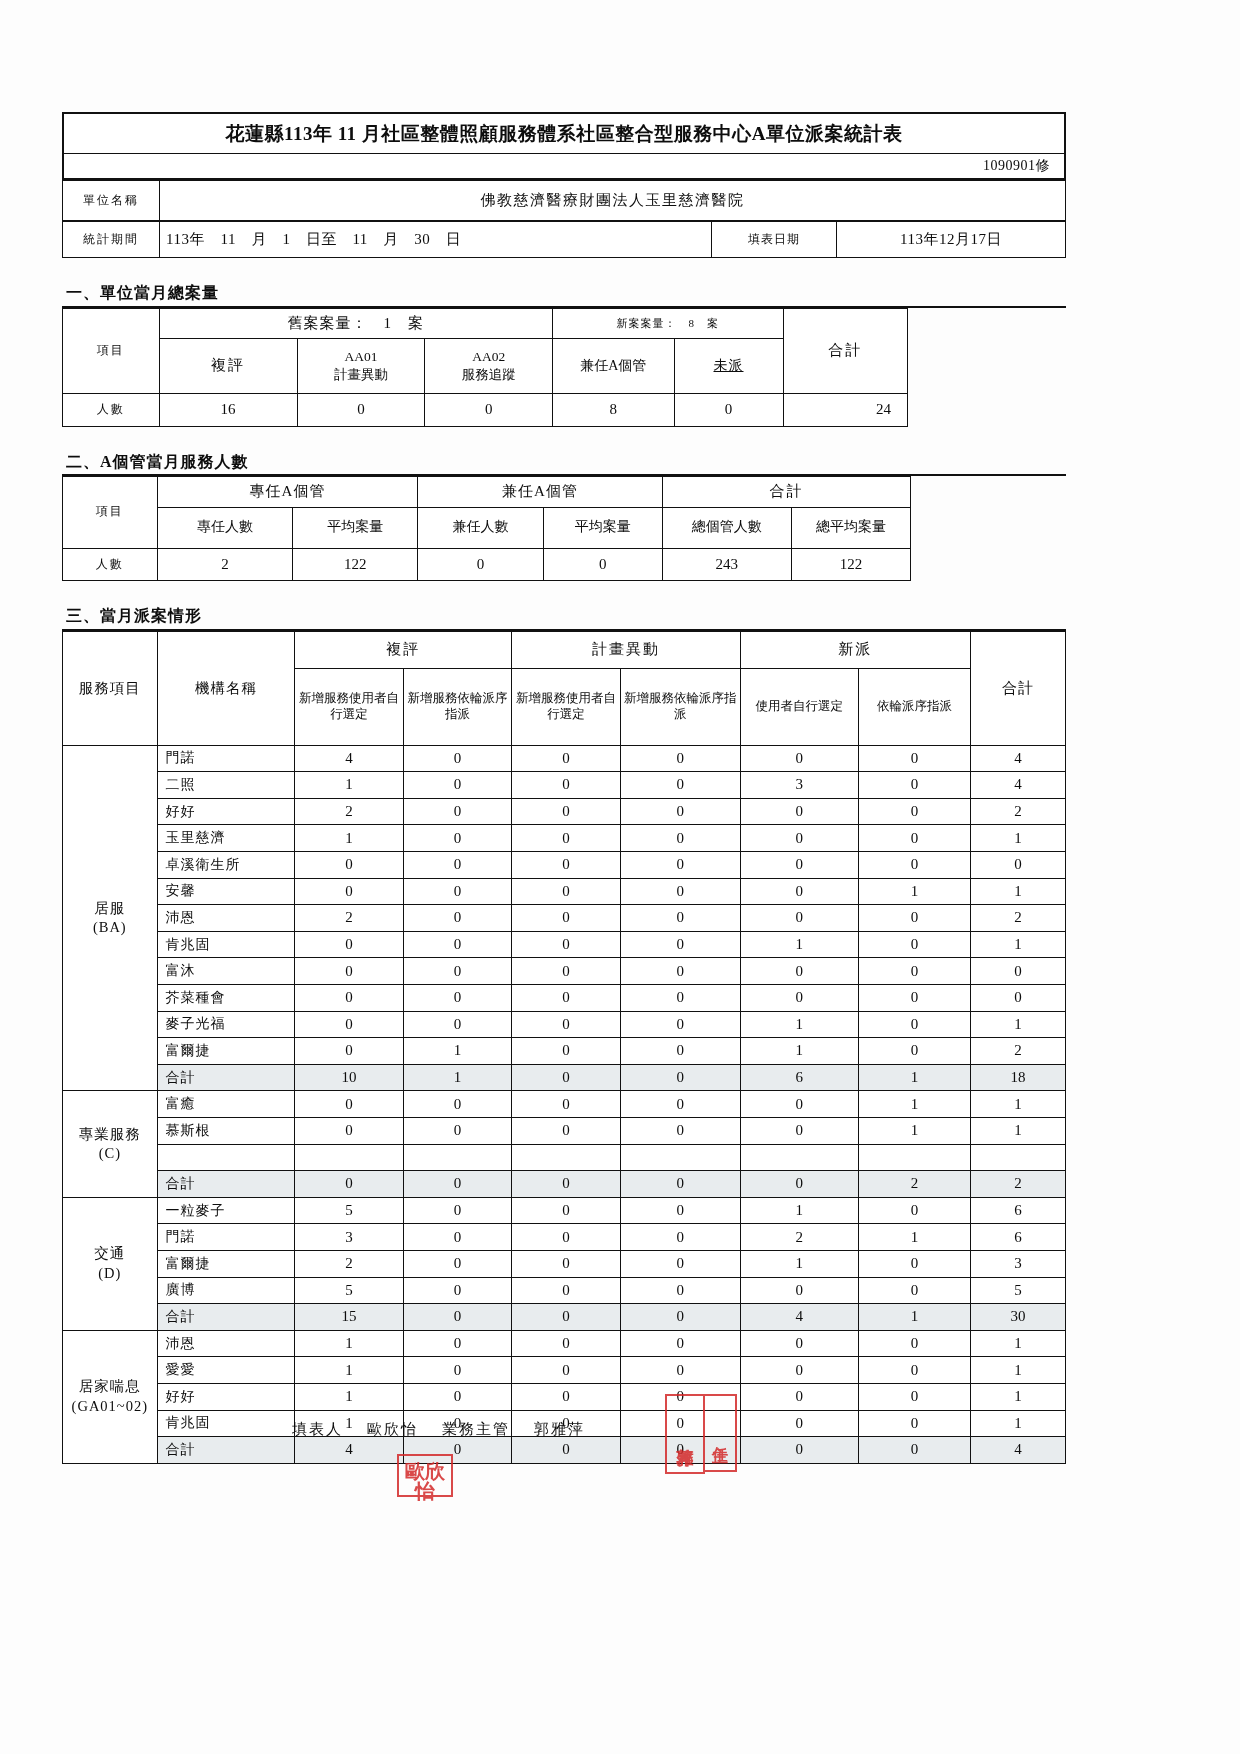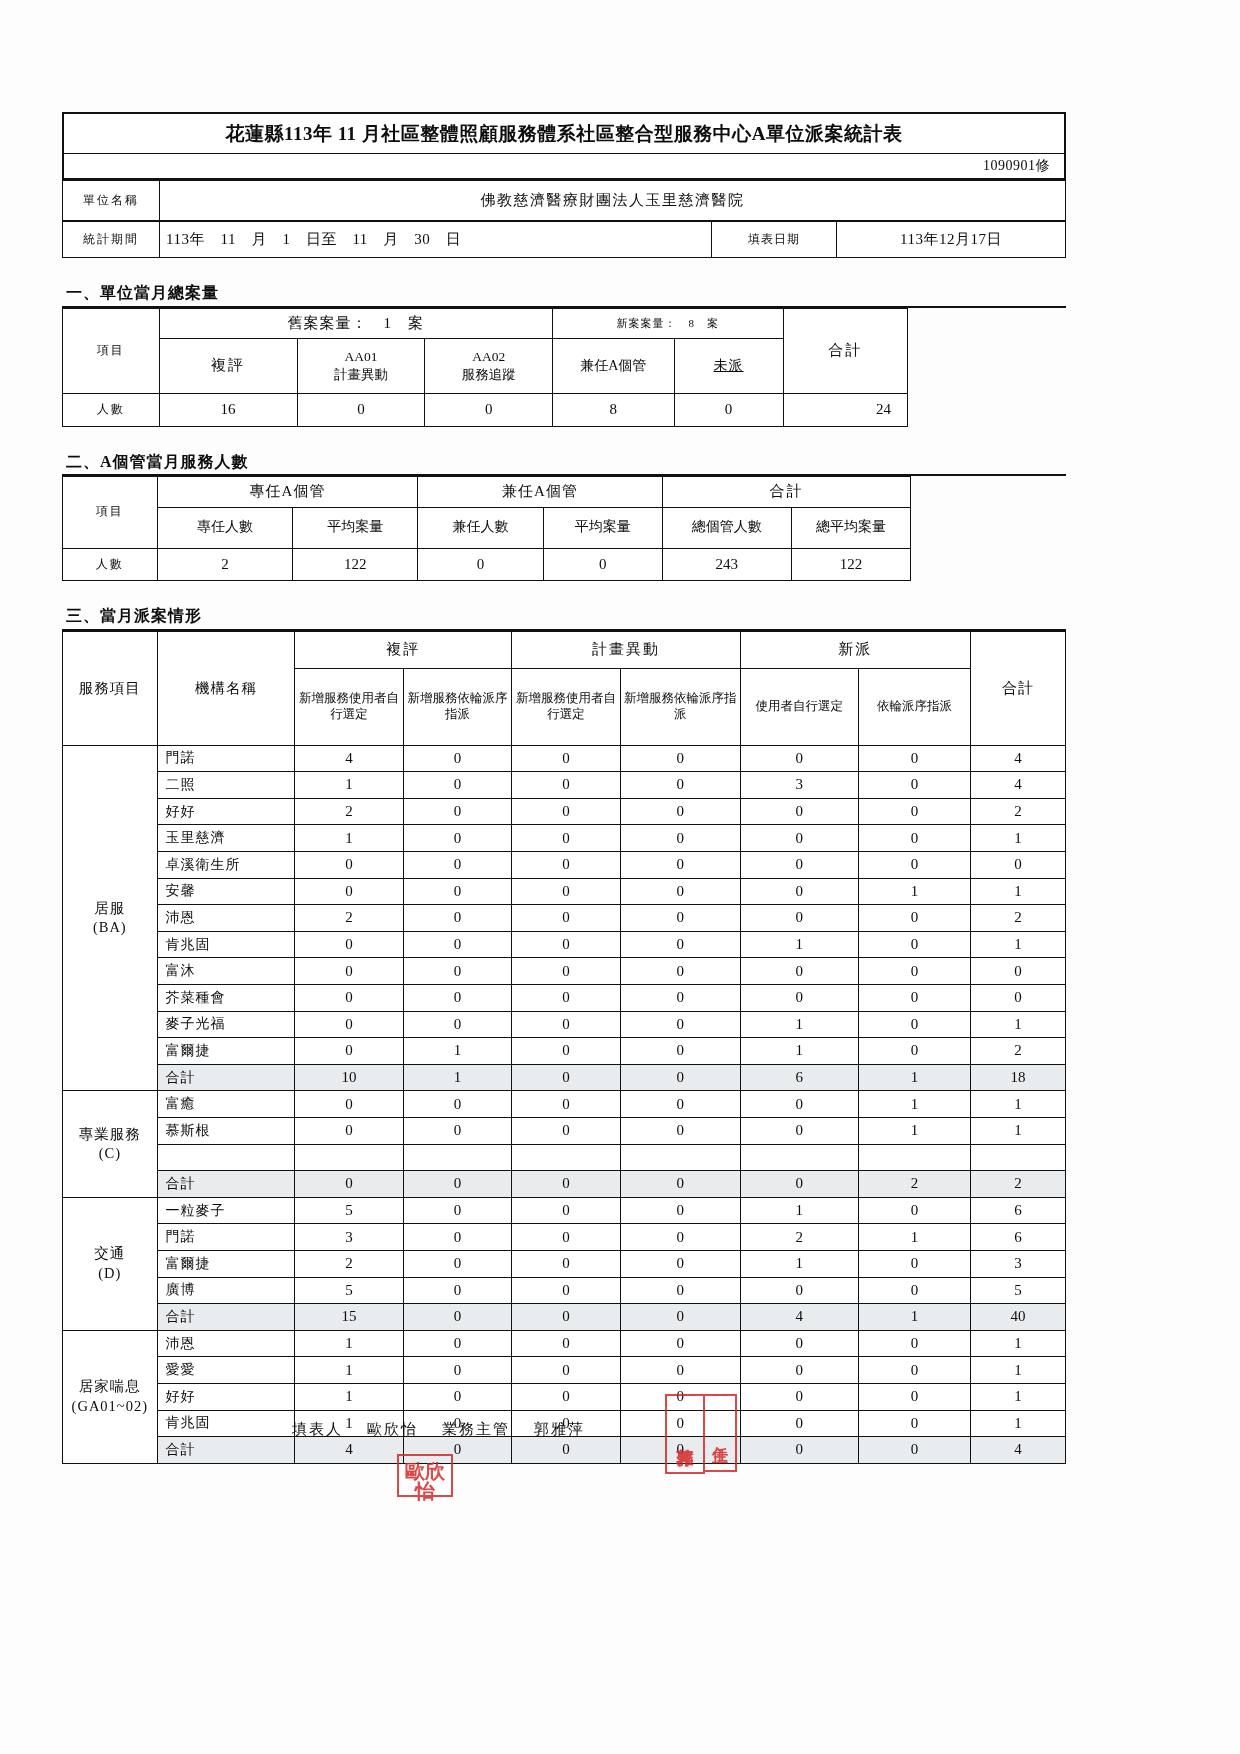--- a/index.html
+++ b/index.html
@@ -470,21 +470,21 @@
           <td class="num">5</td>
         </tr>
         <tr class="sumrow" style="height: 26.6px;">
           <td class="instname">合計</td>
           <td class="num">15</td>
           <td class="num">0</td>
           <td class="num">0</td>
           <td class="num">0</td>
           <td class="num">4</td>
           <td class="num">1</td>
-          <td class="num">40</td>
+          <td class="num">30</td>
         </tr>
         <tr style="height: 26.6px;">
           <td class="grp" rowspan="5"><span>居家喘息</span><br><span>(GA01~02)</span></td>
           <td class="instname">沛恩</td>
           <td class="num">1</td>
           <td class="num">0</td>
           <td class="num">0</td>
           <td class="num">0</td>
           <td class="num">0</td>
           <td class="num">0</td>

